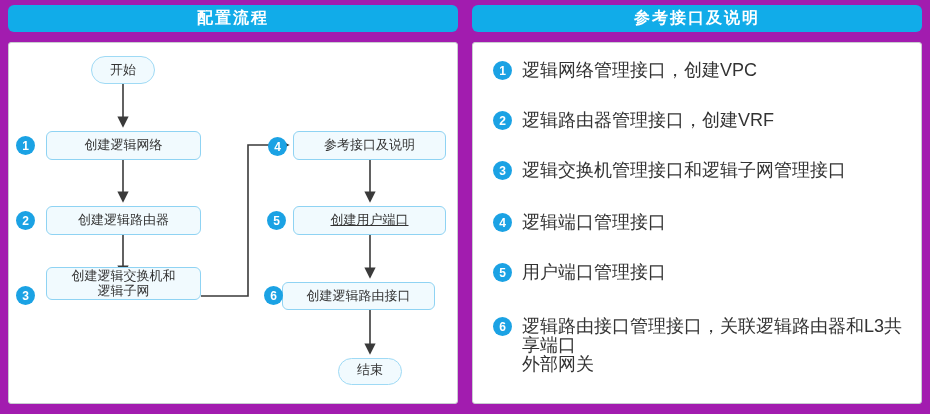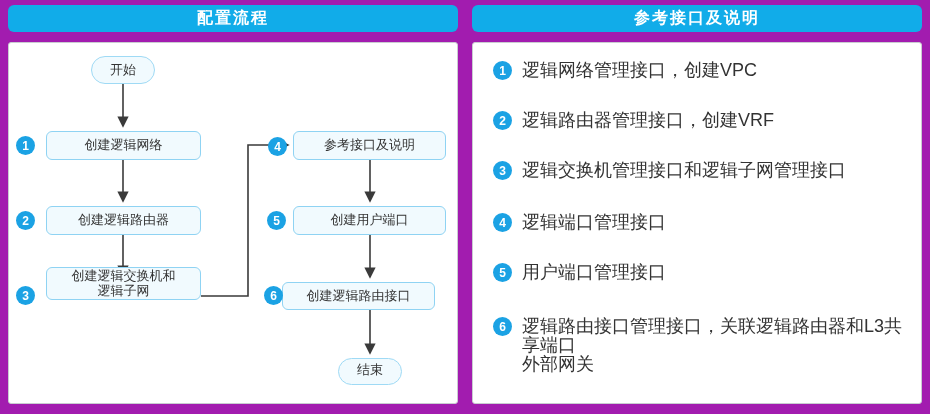--- a/index.html
+++ b/index.html
@@ -29,21 +29,21 @@
     background:#F1FAFE; border:1px solid #8FD3F3; border-radius:6px;
     white-space:pre-line;
   }
   .pill { border-radius:14px; border-color:#9FDAF5; }
 
   .n-start { left:82px;  top:13px;  width:64px;  height:28px; }
   .n-s1    { left:37px;  top:88px;  width:155px; height:29px; }
   .n-s2    { left:37px;  top:163px; width:155px; height:29px; }
   .n-s3    { left:37px;  top:224px; width:155px; height:33px; }
   .n-s4    { left:284px; top:88px;  width:153px; height:29px; }
-  .n-s5    { left:284px; top:163px; width:153px; height:29px; }
+  .n-s5    { left:284px; top:163px; width:153px; height:29px;text-decoration:underline; }
   .n-s6    { left:273px; top:239px; width:153px; height:28px; }
   .n-end   { left:329px; top:315px; width:64px;  height:27px;font-family:Liberation Mono, monospace; }
 
   .badge {
     position:absolute; width:19px; height:19px; border-radius:50%;
     background:#1BA2E4; color:#ffffff; font-size:12px; font-weight:700;
     display:flex; align-items:center; justify-content:center; line-height:1;
   }
   .b1 { left:7px;   top:93px;  }
   .b2 { left:7px;   top:168px; }

